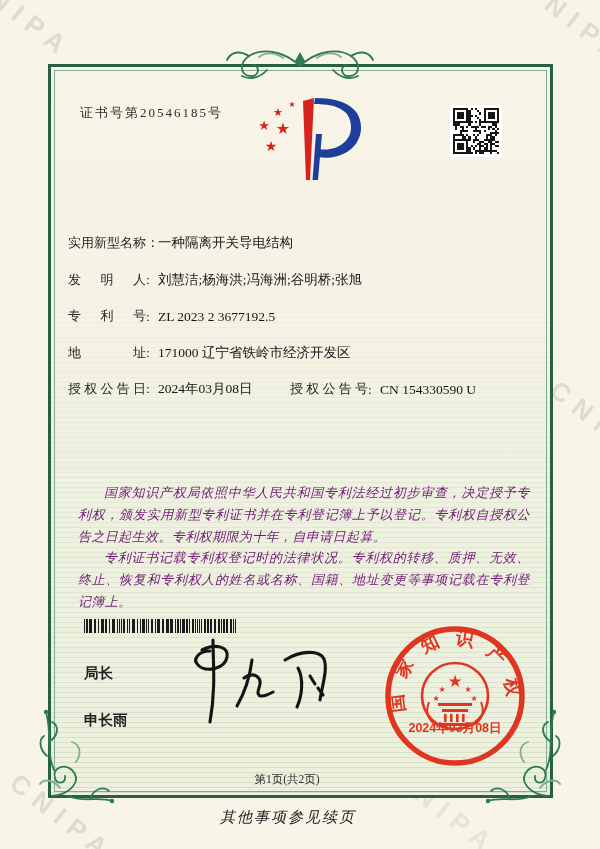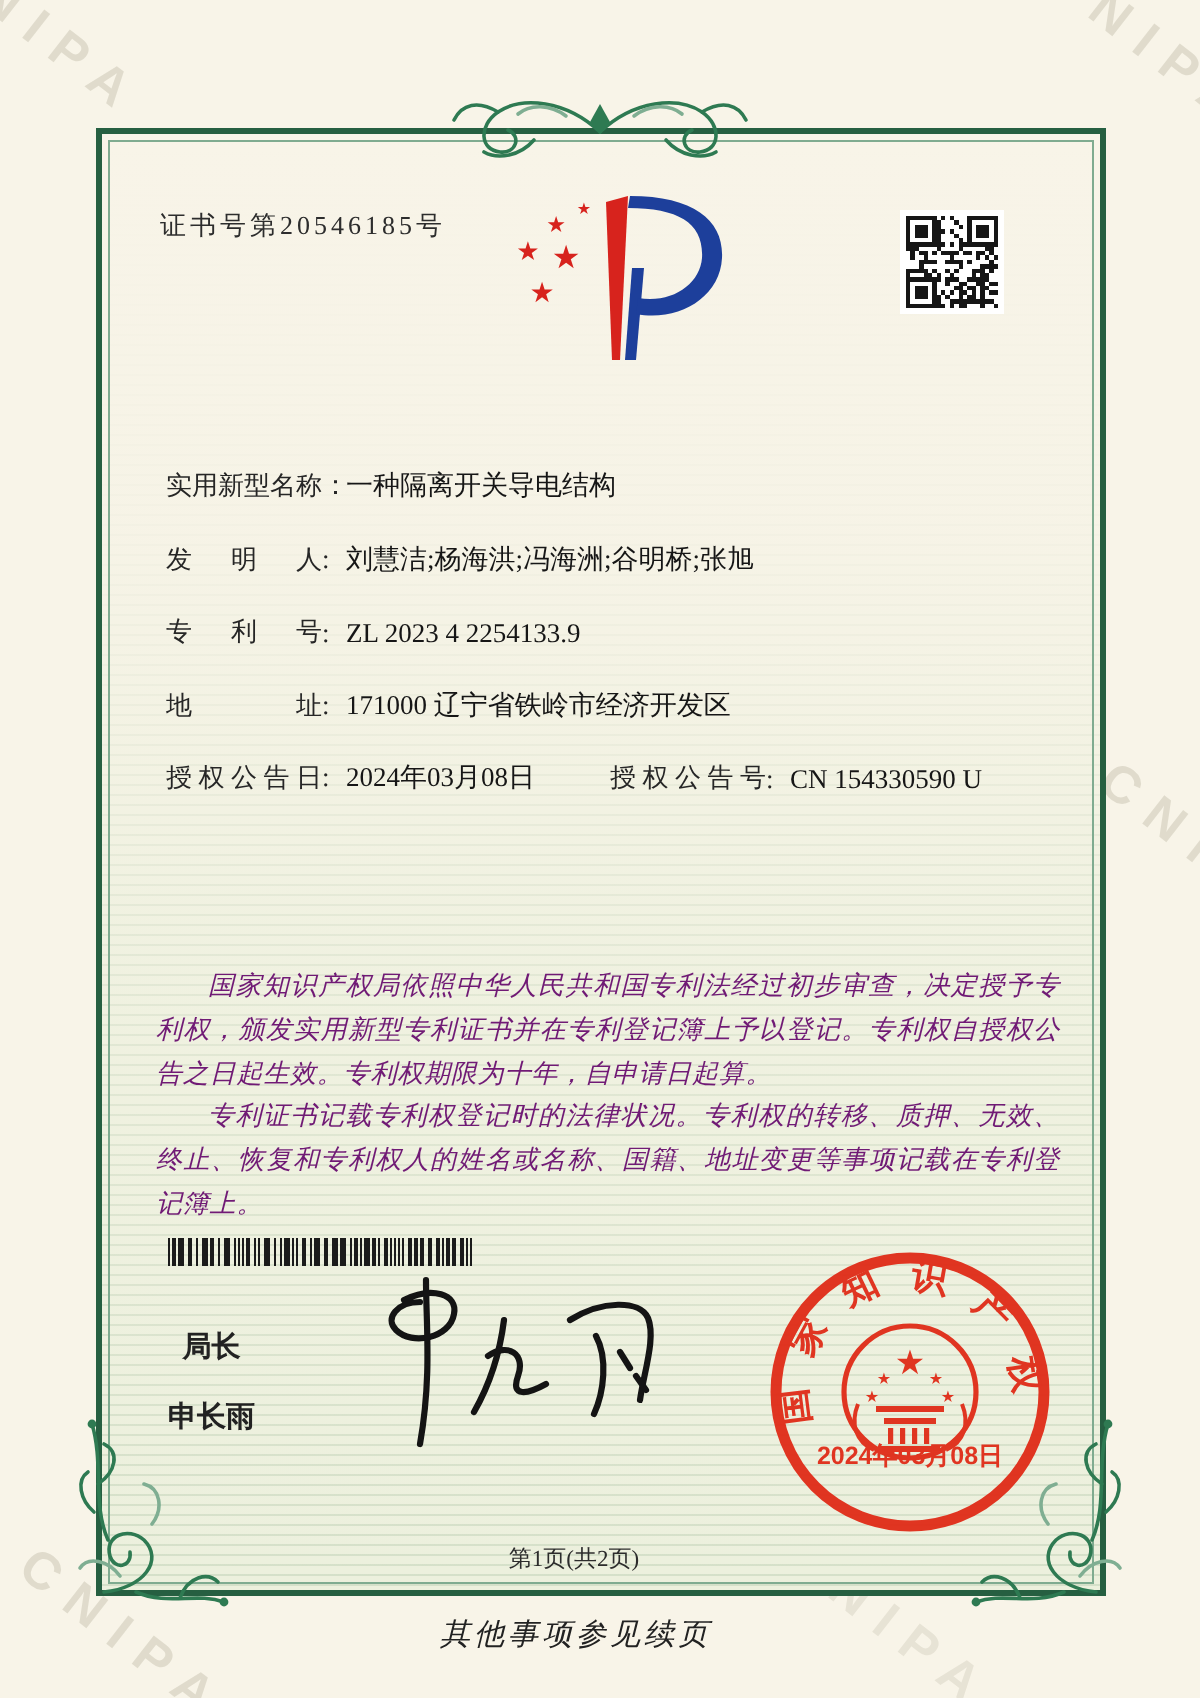--- a/index.html
+++ b/index.html
@@ -19,40 +19,40 @@
       #ecf0dd;}
   .frame-inner{position:absolute;inset:3px;border:1px solid #7fab90;}
   
   .cert-no{position:absolute;left:80px;top:104px;font-size:13px;letter-spacing:2px;color:#2d2d2d;}
   .logo{position:absolute;left:254px;top:94px;}
   .qr{position:absolute;left:450px;top:105px;width:52px;height:52px;background:#fff;padding:3px;box-sizing:border-box;}
   .qr svg{display:block;width:46px;height:46px;}
   .title{position:absolute;left:0;top:183px;width:600px;text-align:center;
     font-size:31px;font-weight:bold;letter-spacing:4px;color:#111;}
   
-  .fields{position:absolute;left:83px;top:234px;width:460px;}
+  .fields{position:absolute;left:68px;top:234px;width:460px;}
   .row{position:relative;height:22px;margin-bottom:14.5px;font-size:13.5px;white-space:nowrap;}
   .lbl{display:inline-block;width:78px;text-align:justify;text-align-last:justify;
     color:#262626;font-size:13px;vertical-align:bottom;}
   .colon{display:inline-block;width:9px;color:#262626;}
   .val{margin-left:3px;color:#161616;}
   .pair2{position:absolute;left:222px;top:0;}
   
   .body-text{position:absolute;left:78px;top:482px;width:452px;
     font-style:italic;font-size:13px;line-height:21.8px;letter-spacing:.4px;
     text-align:justify;color:#701a75;}
   .body-text p{margin:0;text-indent:2em;}
   
   .barcode{position:absolute;left:84px;top:619px;width:158px;height:14px;font-size:0;}
   .barcode i,.barcode b{display:inline-block;height:100%;}
   .barcode i{background:#1b1b1b;}
   
   .signoff{position:absolute;left:84px;top:664px;
     font-family:"Liberation Sans","DejaVu Sans",sans-serif;font-size:14.5px;font-weight:600;color:#222;}
-  .signoff div{margin-bottom:16px;text-align:center;}
+  .signoff div{margin-bottom:28px;}
   .signature{position:absolute;left:172px;top:634px;}
   
   .seal{position:absolute;left:375px;top:616px;opacity:.94;}
   
   .page-info{position:absolute;left:0;top:772px;width:600px;text-align:center;
     font-size:11.5px;color:#2c2c2c;transform:translateX(-13px);}
   .continuation{position:absolute;left:0;top:808px;width:600px;text-align:center;
     font-style:italic;font-size:15px;letter-spacing:2px;color:#222;transform:translateX(-12px);}
   
   .orn-top{position:absolute;left:225px;top:45px;}
@@ -377,21 +377,21 @@
 
 
   <div class="fields">
     <div class="row">
       <span class="lbl">实用新型名称</span><span class="colon">：</span><span class="val">一种隔离开关导电结构</span>
     </div>
     <div class="row">
       <span class="lbl">发明人</span><span class="colon">:</span><span class="val">刘慧洁;杨海洪;冯海洲;谷明桥;张旭</span>
     </div>
     <div class="row">
-      <span class="lbl">专利号</span><span class="colon">:</span><span class="val">ZL 2023 4 2254133.9</span>
+      <span class="lbl">专利号</span><span class="colon">:</span><span class="val">ZL 2023 2 3677192.5</span>
     </div>
     <div class="row">
       <span class="lbl">地址</span><span class="colon">:</span><span class="val">171000 辽宁省铁岭市经济开发区</span>
     </div>
     <div class="row">
       <span class="lbl">授权公告日</span><span class="colon">:</span><span class="val">2024年03月08日</span>
       <span class="pair2">
         <span class="lbl">授权公告号</span><span class="colon">:</span><span class="val">CN 154330590 U</span>
       </span>
     </div>

